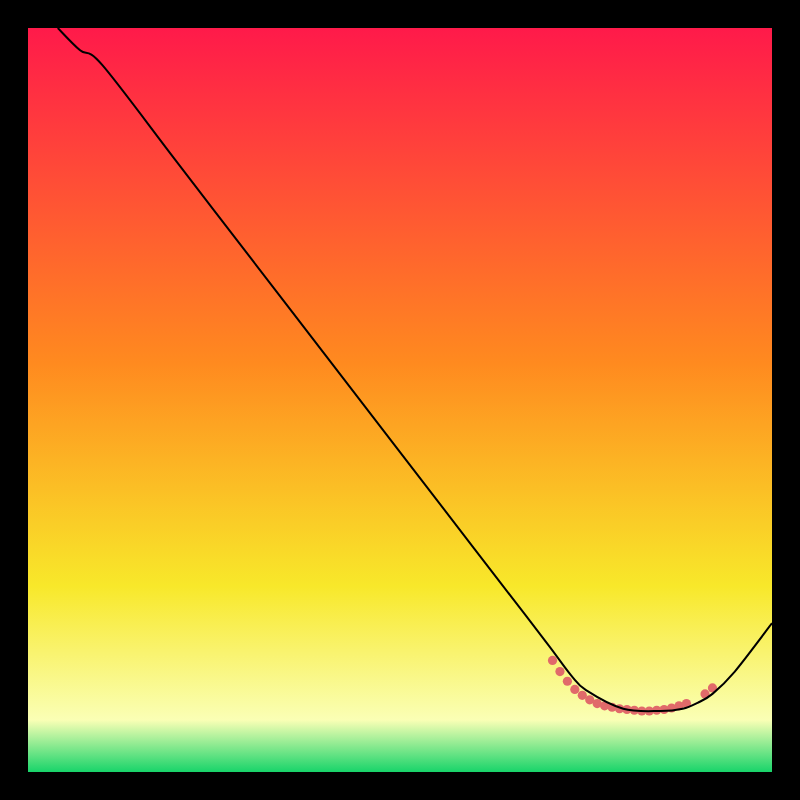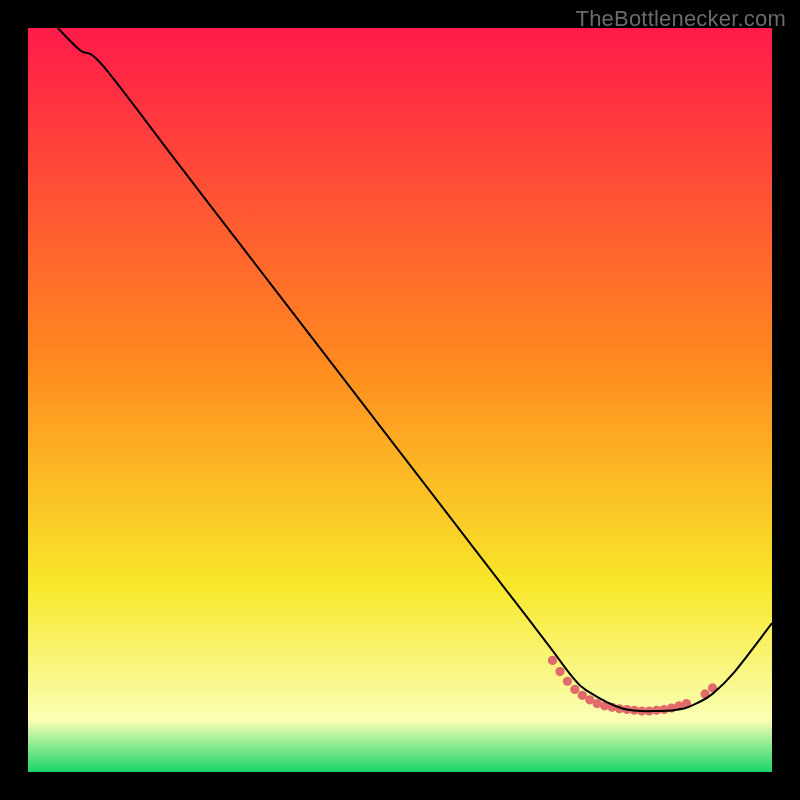--- a/index.html
+++ b/index.html
@@ -32,21 +32,20 @@
     top: 28px;
     width: 744px;
     height: 744px;
   }
   svg { display: block; }
 </style>
 </head>
 <body>
 
 <div class="frame">
-  <div class="attribution">TheBottlenecker.com</div>
 
   <div class="plot">
     <svg id="chart-svg" viewBox="0 0 744 744" width="744" height="744">
       <defs>
         <linearGradient id="bg-grad" x1="0" y1="0" x2="0" y2="1">
           <stop id="g0" offset="0%" stop-color="#ff1a4a"></stop>
           <stop id="g1" offset="45%" stop-color="#ff8a1f"></stop>
           <stop id="g2" offset="75%" stop-color="#f8e82a"></stop>
           <stop id="g3" offset="93%" stop-color="#faffb5"></stop>
           <stop id="g4" offset="100%" stop-color="#18d46a"></stop>

